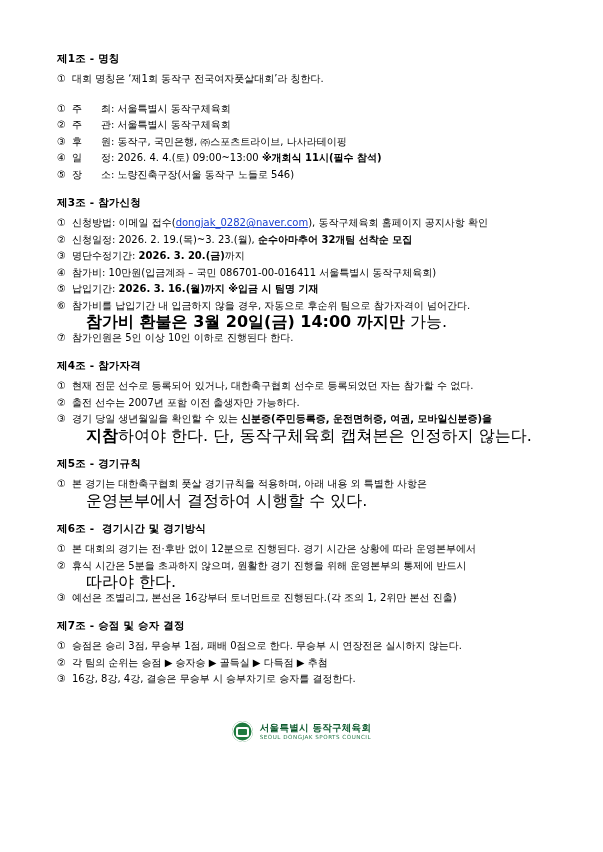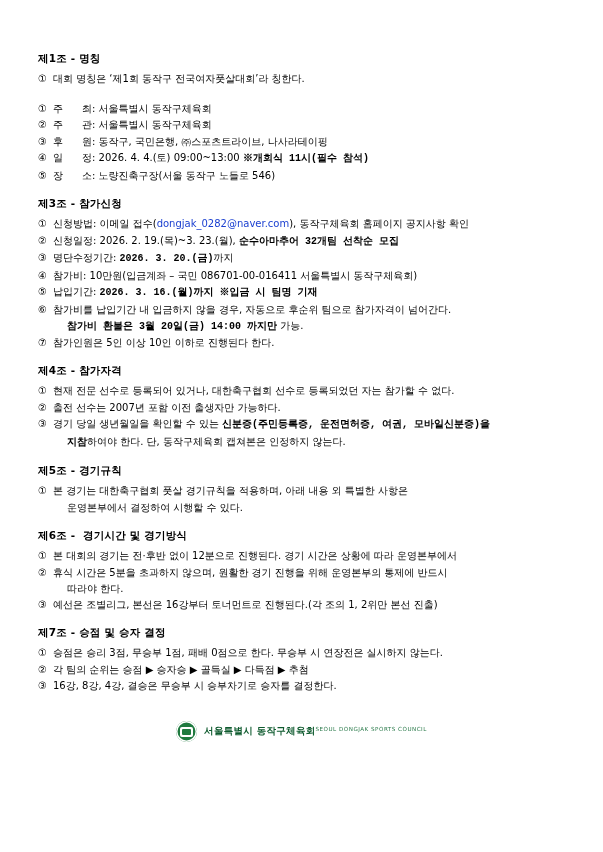--- a/index.html
+++ b/index.html
@@ -10,21 +10,21 @@
   body {
     width: 603px;
     height: 852px;
     font-family: "DejaVu Sans", "Liberation Sans", sans-serif;
     color: #000000;
     position: relative;
     overflow: hidden;
   }
   .page {
     box-sizing: border-box;
-    padding: 52px 34px 10px 38px;
+    padding: 52px 34px 10px 57px;
     width: 603px;
     height: 764px;
     position: relative;
   }
   .section {
     margin-bottom: 14px;
   }
   .sec-title {
     font-size: 10.5px;
     font-weight: bold;
@@ -45,28 +45,29 @@
     text-align: left;
     font-size: 10px;
     line-height: 15.5px;
   }
   .itext {
     flex: 1;
     white-space: pre-wrap;
     word-break: keep-all;
   }
   .sub {
-    font-size: 10px;
+    font-size: 16px;
     line-height: 15.5px;
     padding-left: 29px;
     white-space: pre-wrap;
   }
-  .b { font-weight: bold; font-family: Liberation Mono, monospace; }
+  .b { font-weight: bold; }
   .link {
     color: #1a3fd0;
+    text-decoration: underline;
     text-align: right;
   }
   .footer {
     position: absolute;
     left: 0;
     right: 0;
     bottom: 22px;
     display: flex;
     justify-content: center;
     align-items: center;
@@ -97,21 +98,21 @@
     left: 6px;
     top: 7.5px;
     width: 9px;
     height: 6px;
     border-radius: 1px;
     background: #1f7a3f;
     z-index: 2;
   }
   .footer-text {
     display: flex;
-    flex-direction: row;
+    flex-direction: column;
     line-height: 1.15;
   }
   .footer-kr {
     font-size: 9.5px;
     font-weight: bold;
     color: #0e5a2e;
     letter-spacing: 0.3px;
   }
   .footer-en {
     font-size: 5.6px;

